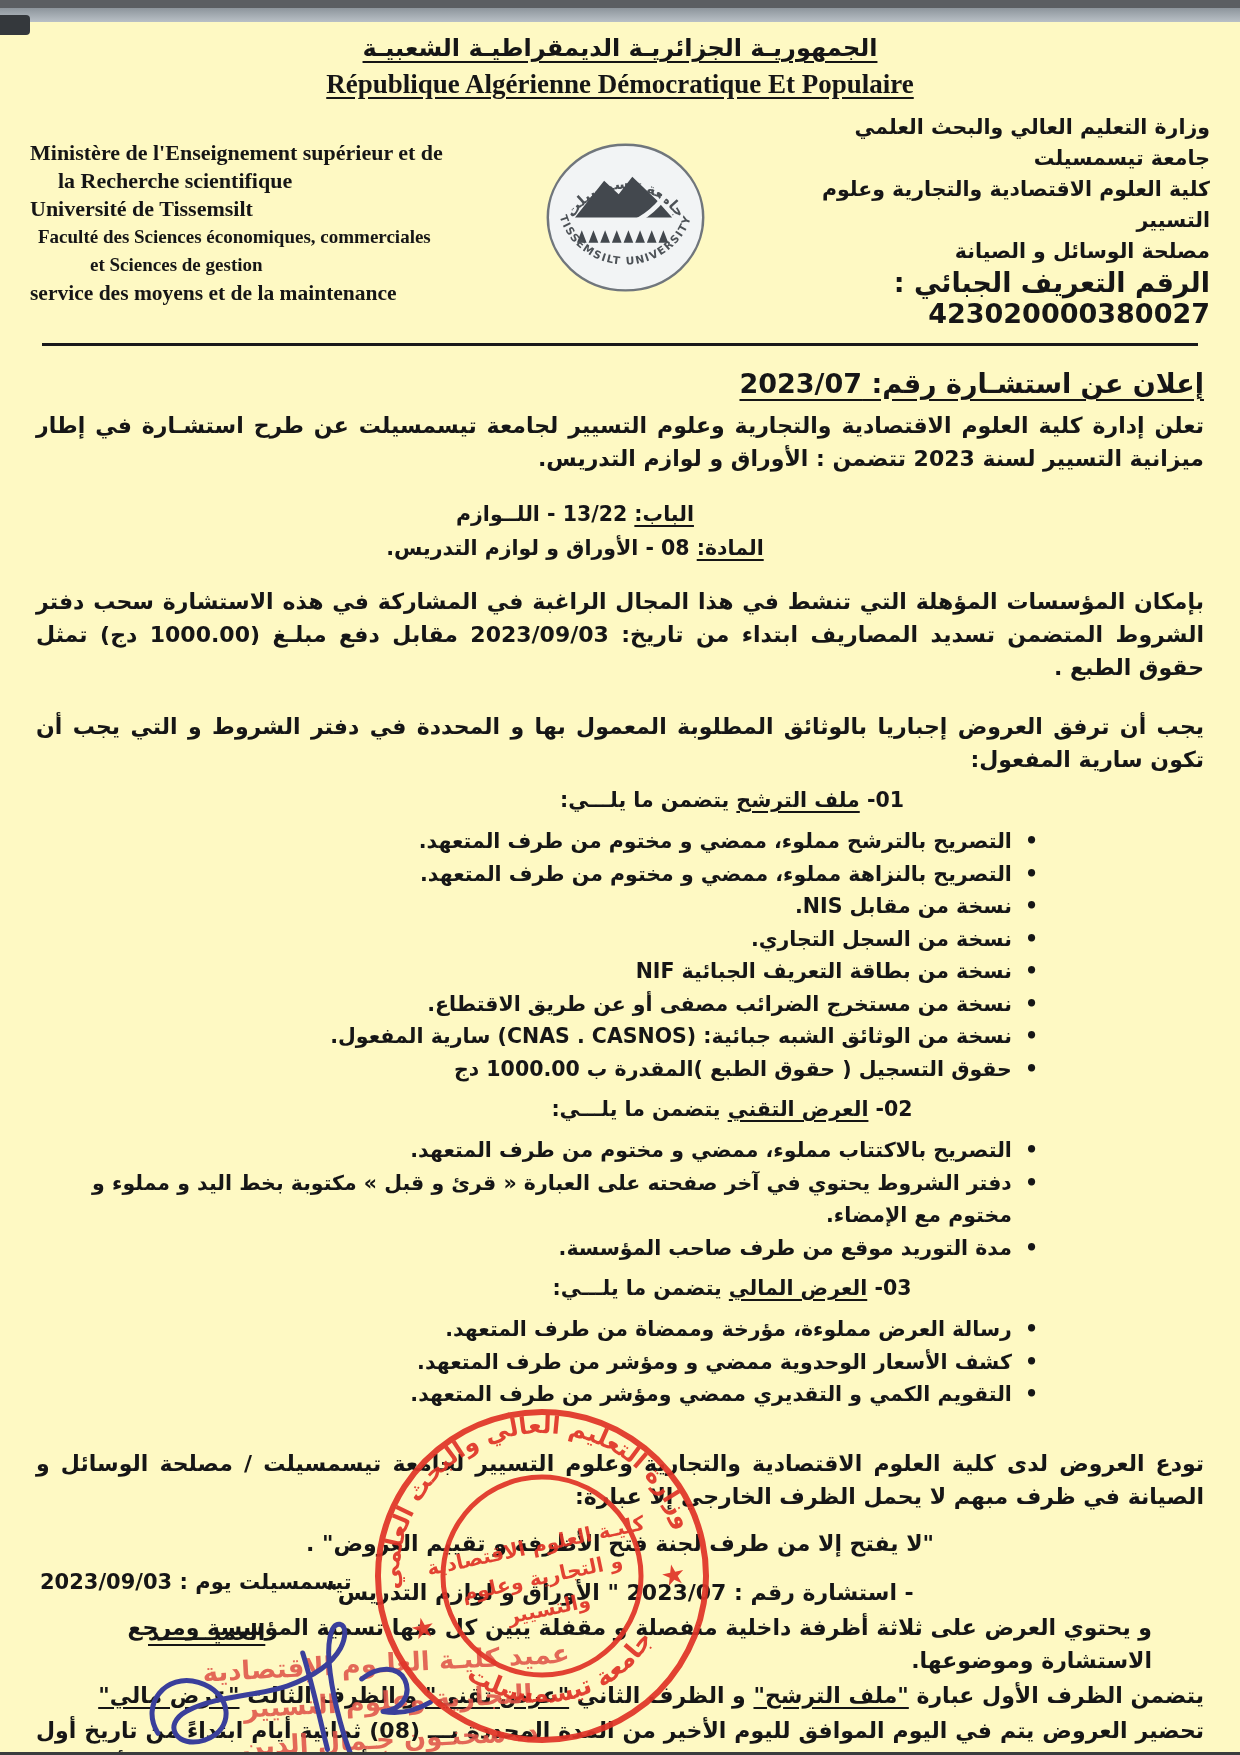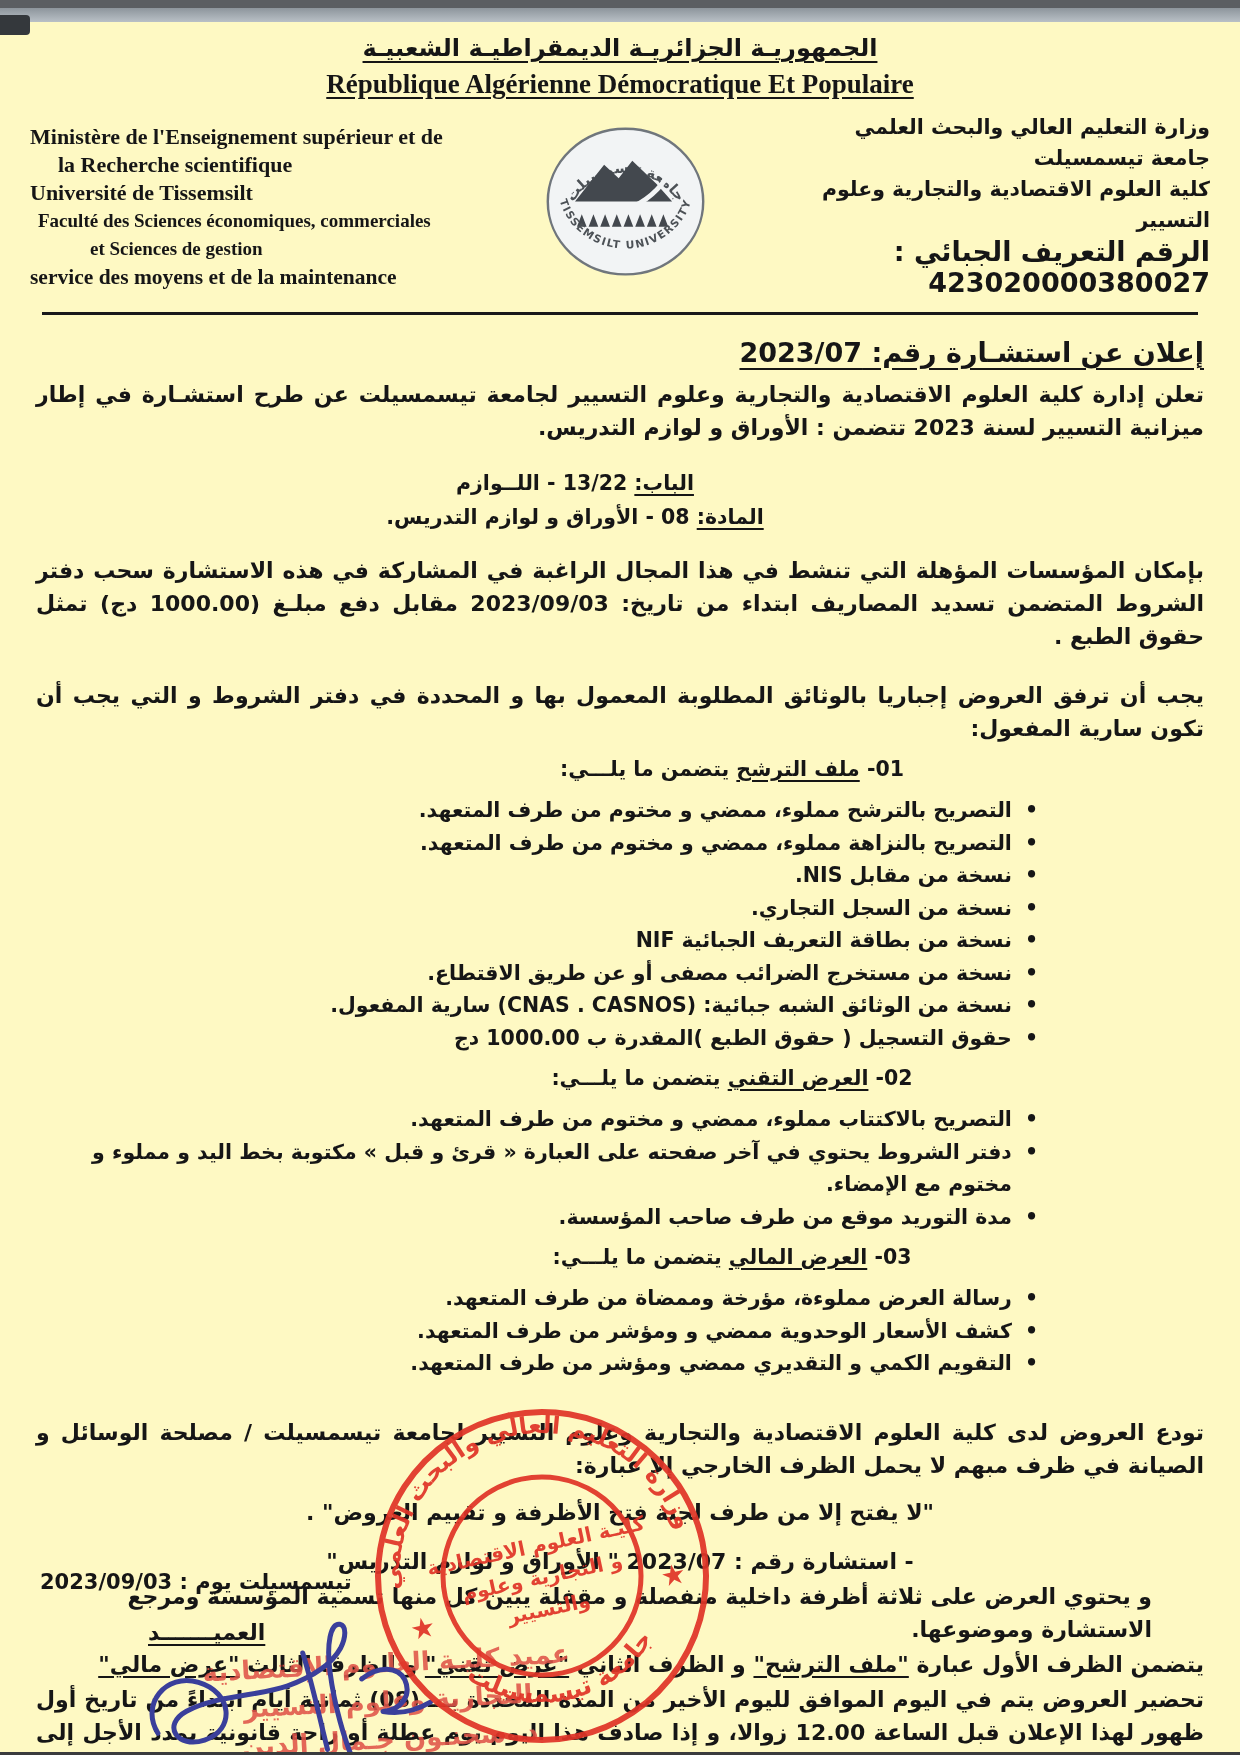--- a/index.html
+++ b/index.html
@@ -107,20 +107,21 @@
         <text font-size="11" letter-spacing="1.5">
           <textPath href="#logoArcBot" startOffset="50%" text-anchor="middle">TISSEMSILT UNIVERSITY</textPath>
         </text>
       </svg>
     </div>
 
     <div class="hdr-right">
       <div>وزارة التعليم العالي والبحث العلمي</div>
       <div>جامعة تيسمسيلت</div>
       <div>كلية العلوم الاقتصادية والتجارية وعلوم التسيير</div>
+      <div>مصلحة الوسائل و الصيانة</div>
       <div class="nif">الرقم التعريف الجبائي : 423020000380027</div>
     </div>
   </div>
 
   <hr class="rule">
 
   <div class="doc">
 
     <div class="doc-title">
       <span>إعلان عن استشـارة رقم: 2023/07</span>

